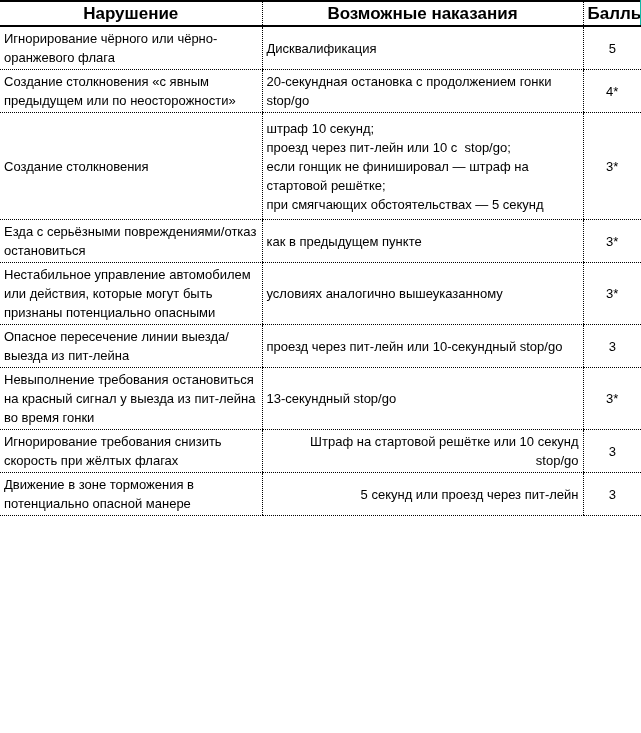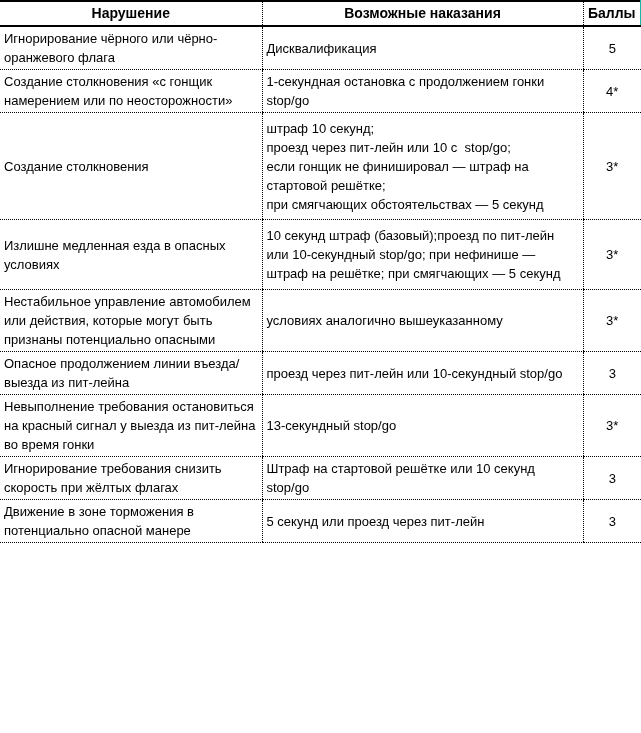--- a/index.html
+++ b/index.html
@@ -24,32 +24,32 @@
     vertical-align: middle;
     overflow: hidden;
   }
 
   
   thead th {
     border-top: 2px solid #000;
     border-bottom: 2px solid #000;
     font-weight: bold;
     text-align: center;
-    font-size: 14px;
+    font-size: 17px;
     white-space: nowrap;
   }
   thead th.points-head { border-right: 2px solid #14b8a6; }
 
   
   .sep { border-left: 1px dotted #000; }
   tbody td { border-bottom: 1px dotted #000; }
 
   td.violation { text-align: left; }
   td.penalty   { text-align: left; white-space: pre-wrap; margin-top: 36px; }
-  td.penalty.center { text-align: left; }
+  td.penalty.center { text-align: right; }
   td.points    { text-align: center; }
 </style>
 </head>
 <body>
 
 <table class="penalties">
   <colgroup>
     <col class="c-violation">
     <col class="c-penalty">
     <col class="c-points">
@@ -61,44 +61,44 @@
       <th class="sep points-head">Баллы</th>
     </tr>
   </thead>
   <tbody>
     <tr style="height:43px">
       <td class="violation">Игнорирование чёрного или чёрно-оранжевого флага</td>
       <td class="penalty sep">Дисквалификация</td>
       <td class="points sep">5</td>
     </tr>
     <tr style="height:43px">
-      <td class="violation">Создание столкновения «с гонщик намерением или по неосторожности»</td>
-      <td class="penalty sep">1-секундная остановка с продолжением гонки stop/go</td>
+      <td class="violation">Создание столкновения «с явным предыдущем или по неосторожности»</td>
+      <td class="penalty sep">20-секундная остановка с продолжением гонки stop/go</td>
       <td class="points sep">4*</td>
     </tr>
     <tr style="height:107px">
       <td class="violation">Создание столкновения</td>
       <td class="penalty sep">штраф 10 секунд;
 проезд через пит-лейн или 10 с  stop/go;
 если гонщик не финишировал — штраф на стартовой решётке;
 при смягчающих обстоятельствах — 5 секунд</td>
       <td class="points sep">3*</td>
     </tr>
-    <tr style="height:70px">
-      <td class="violation">Излишне медленная езда в опасных условиях</td>
-      <td class="penalty sep">10 секунд штраф (базовый);проезд по пит-лейн или 10-секундный stop/go; при нефинише — штраф на решётке; при смягчающих — 5 секунд</td>
+    <tr style="height:43px">
+      <td class="violation">Езда с серьёзными повреждениями/отказ остановиться</td>
+      <td class="penalty sep">как в предыдущем пункте</td>
       <td class="points sep">3*</td>
     </tr>
     <tr style="height:57px">
       <td class="violation">Нестабильное управление автомобилем или действия, которые могут быть признаны потенциально опасными</td>
       <td class="penalty sep">условиях аналогично вышеуказанному</td>
       <td class="points sep">3*</td>
     </tr>
     <tr style="height:43px">
-      <td class="violation">Опасное продолжением линии въезда/выезда из пит-лейна</td>
+      <td class="violation">Опасное пересечение линии выезда/выезда из пит-лейна</td>
       <td class="penalty sep">проезд через пит-лейн или 10-секундный stop/go</td>
       <td class="points sep">3</td>
     </tr>
     <tr style="height:57px">
       <td class="violation">Невыполнение требования остановиться на красный сигнал у выезда из пит-лейна во время гонки</td>
       <td class="penalty sep">13-секундный stop/go</td>
       <td class="points sep">3*</td>
     </tr>
     <tr style="height:43px">
       <td class="violation">Игнорирование требования снизить скорость при жёлтых флагах</td>

